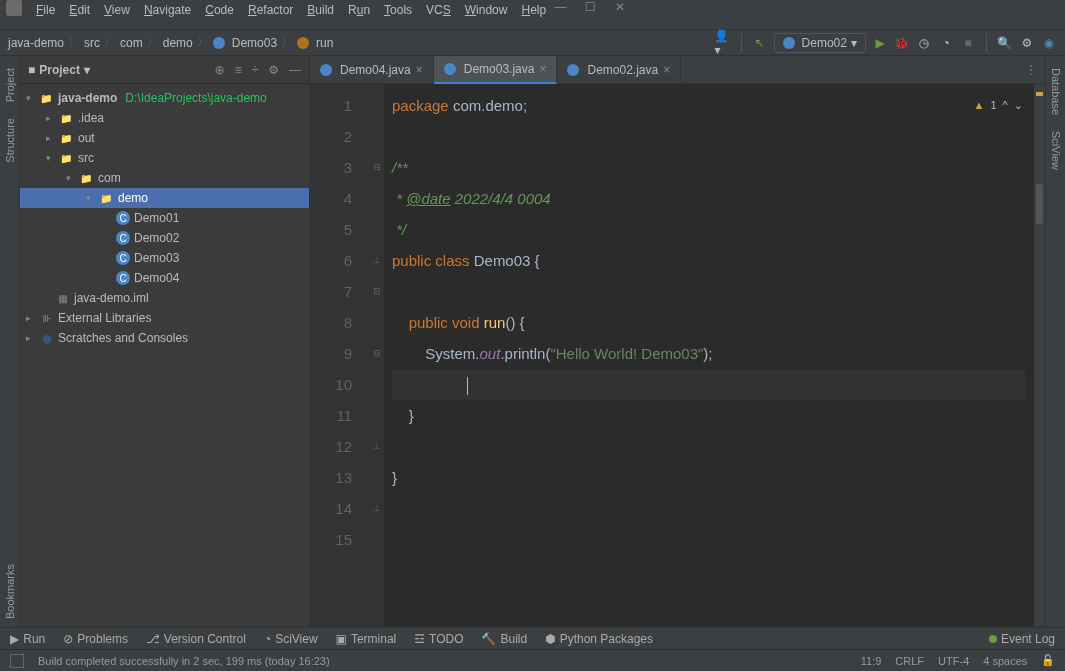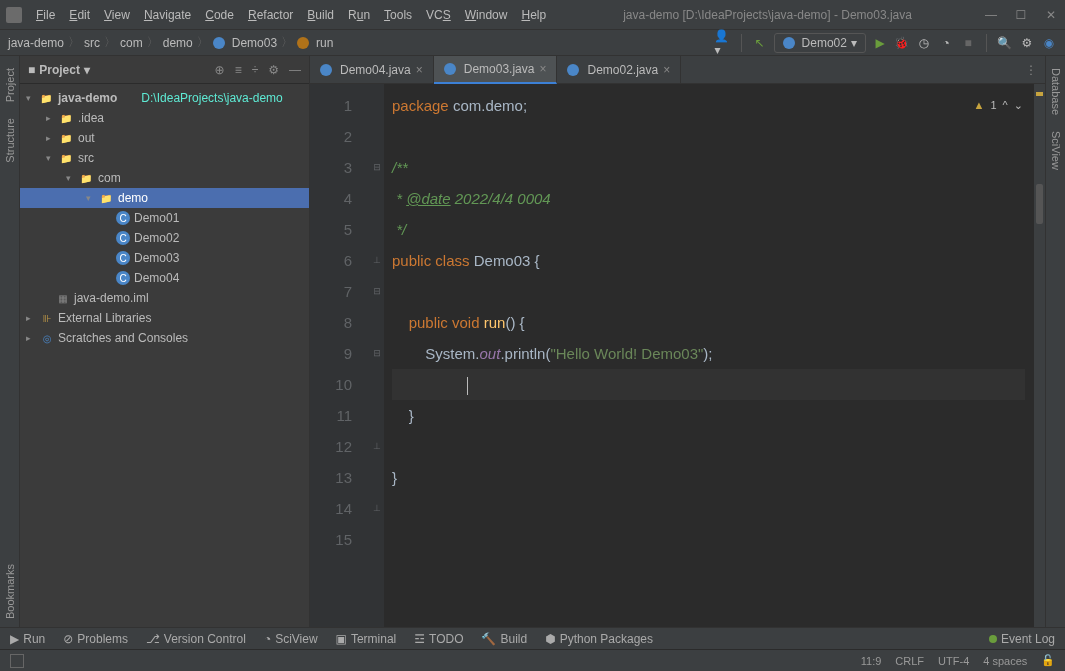--- a/index.html
+++ b/index.html
@@ -1,17 +1,17 @@
 <!DOCTYPE html>
 <html><head>
 <meta charset="utf-8">
 <style>
 * { margin: 0; padding: 0; box-sizing: border-box; font-family: "Segoe UI", Arial, sans-serif; }
 body { width: 1065px; height: 671px; background: #3c3f41; color: #bbbbbb; font-size: 12px; overflow: hidden; display: flex; flex-direction: column; }
-.titlebar { height: 30px; background: #3c3f41; display: flex; align-items: center; padding: 0 6px; border-bottom: 1px solid #323232; }
+.titlebar { height: 30px; background: #3c3f41; display: flex; padding: 0 6px; border-bottom: 1px solid #323232; }
 .titlebar .logo { width: 16px; height: 16px; background: #6b6b6b; margin-right: 8px; border-radius: 2px; }
 .menu { display: flex; gap: 2px; }
 .menu-item { padding: 3px 6px; cursor: pointer; color: #bbbbbb; }
 .menu-item u { text-decoration: underline; }
 .title-text { flex: 1; text-align: center; color: #888; font-size: 12px; }
 .win-controls { display: flex; gap: 14px; color: #888; }
 .win-controls span { cursor: pointer; width: 16px; text-align: center; }
 .navbar { height: 26px; background: #3c3f41; display: flex; align-items: center; padding: 0 8px; border-bottom: 1px solid #323232; }
 .breadcrumb { display: flex; align-items: center; gap: 4px; font-size: 12px; }
 .breadcrumb .sep { color: #666; }
@@ -38,21 +38,21 @@
 .tree-row { display: flex; align-items: center; height: 20px; padding-left: 6px; gap: 4px; cursor: pointer; }
 .tree-row.selected { background: #4b6eaf; color: #fff; }
 .tree-row .arrow { width: 10px; color: #888; font-size: 9px; }
 .tree-row .ficon { width: 14px; height: 14px; display: inline-flex; align-items: center; justify-content: center; font-size: 10px; }
 .folder-icon { color: #a9794b; }
 .folder-blue { color: #4a86c7; }
 .folder-orange { color: #c97f3a; }
 .class-icon { background: #4a86c7; color: #fff; border-radius: 50%; width: 13px; height: 13px; font-size: 8px; }
 .lib-icon { color: #c29b47; }
 .tree-row .label { white-space: nowrap; }
-.tree-row .sub { color: #5eead4; margin-left: 20px; }
+.tree-row .sub { color: #22c55e; margin-left: 4px; }
 .editor-area { flex: 1; display: flex; flex-direction: column; background: #2b2b2b; }
 .editor-tabs { height: 28px; background: #3c3f41; display: flex; align-items: center; border-bottom: 1px solid #323232; }
 .editor-tab { height: 28px; display: flex; align-items: center; padding: 0 10px; gap: 5px; cursor: pointer; border-right: 1px solid #323232; font-size: 12px; }
 .editor-tab.active { background: #4e5254; border-bottom: 2px solid #3c80d6; }
 .editor-tab .close { color: #888; font-size: 12px; }
 .editor-tabs .more { margin-left: auto; padding: 0 8px; color: #888; }
 .code-area { flex: 1; display: flex; font-family: "JetBrains Mono", Consolas, monospace; font-size: 15px; position: relative; }
 .gutter { width: 60px; background: #313335; color: #606366; text-align: right; padding: 6px 18px 6px 0; line-height: 31px; user-select: none; }
 .gutter .ln { height: 31px; }
 .fold-col { width: 14px; background: #313335; padding-top: 6px; line-height: 31px; color: #606366; font-size: 9px; }
@@ -95,21 +95,20 @@
     <span class="menu-item"><u>N</u>avigate</span>
     <span class="menu-item"><u>C</u>ode</span>
     <span class="menu-item"><u>R</u>efactor</span>
     <span class="menu-item"><u>B</u>uild</span>
     <span class="menu-item">R<u>u</u>n</span>
     <span class="menu-item"><u>T</u>ools</span>
     <span class="menu-item">VC<u>S</u></span>
     <span class="menu-item"><u>W</u>indow</span>
     <span class="menu-item"><u>H</u>elp</span>
   </div>
-  <div class="title-text">java-demo [D:\IdeaProjects\java-demo] - Demo03.java</div>
   <div class="win-controls">
     <span>—</span>
     <span>☐</span>
     <span>✕</span>
   </div>
 </div>
 
 <div class="navbar">
   <div class="breadcrumb">
     <span>java-demo</span>
@@ -330,19 +329,20 @@
   <div class="tool">⬢ <span>Python Packages</span></div>
   <div class="spacer"></div>
   <div class="tool">
       <span class="green-dot"></span> 
       <span>Event Log</span>
     </div>
 </div>
 
 <div class="statusbar">
   <span class="left-icon"></span>
+  <span>Build completed successfully in 2 sec, 199 ms (today 16:23)</span>
   <span class="fill"></span>
   <span>11:9</span>
   <span>CRLF</span>
   <span>UTF-4</span>
   <span>4 spaces</span>
   <span>🔓</span>
 </div>
 
 </body></html>

